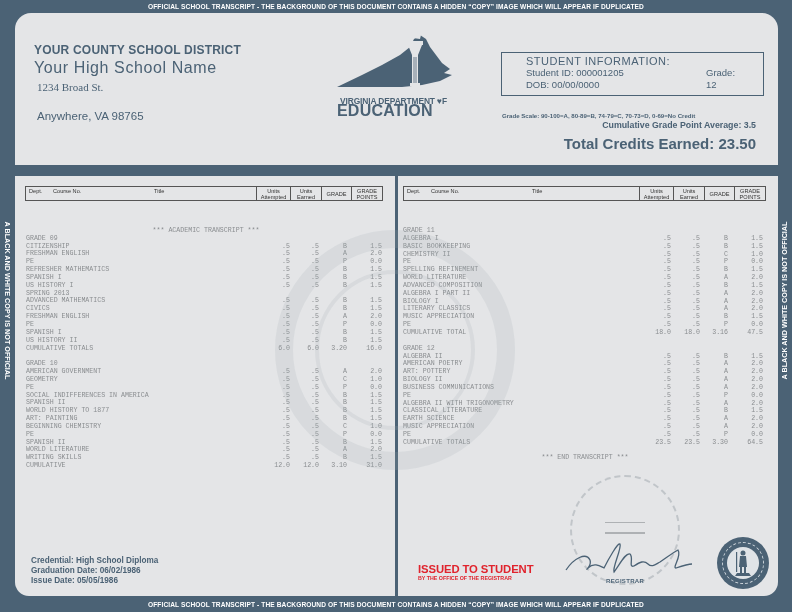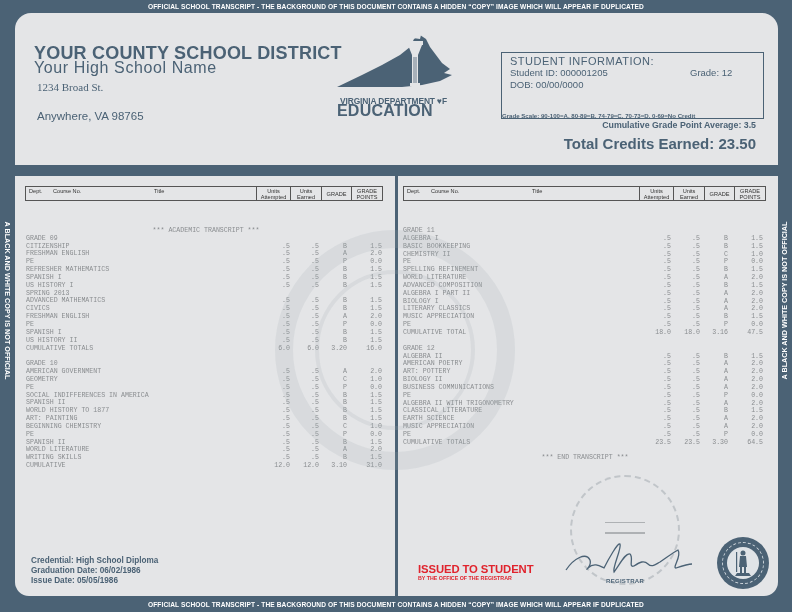--- a/index.html
+++ b/index.html
@@ -15,31 +15,31 @@
   .side { position: absolute; top: 180px; width: 14px; height: 240px; color: #fff; font-weight: bold;
     font-size: 7.2px; display: flex; align-items: center; justify-content: center; white-space: nowrap; }
   .side span { display: inline-block; }
   .side.left { left: 1px; }
   .side.left span { transform: rotate(90deg); }
   .side.right { left: 778px; }
   .side.right span { transform: rotate(-90deg); }
 
   .header-panel { position: absolute; left: 15px; top: 13px; width: 763px; height: 152px;
     background: #e4e5e7; border-radius: 16px 16px 0 0; }
-  .district { position: absolute; left: 34px; top: 43px; font-weight: bold; font-size: 18px; color: #4b6275; letter-spacing: 0.2px; }
+  .district { position: absolute; left: 34px; top: 43px; font-weight: bold; font-size: 12px; color: #4b6275; letter-spacing: 0.2px; }
   .school { position: absolute; left: 34px; top: 59px; font-size: 16px; color: #4b6275; letter-spacing: 0.6px; }
   .addr1 { position: absolute; left: 37px; top: 81px; font-size: 11px; color: #4b6275; font-family: Liberation Serif, serif; }
   .addr2 { position: absolute; left: 37px; top: 110px; font-size: 11.5px; color: #4b6275; }
 
   .logo { position: absolute; left: 322px; top: 25px; width: 144px; height: 96px; }
   .logo-line1 { position: absolute; left: 18px; top: 71px; font-size: 8.4px; font-weight: bold; color: #4b6275; letter-spacing: -0.1px; white-space: nowrap; }
   .logo-line2 { position: absolute; left: 15px; top: 77px; font-size: 16px; font-weight: bold; color: #4b6275; letter-spacing: 0.2px; }
 
-  .student-box { position: absolute; left: 501px; top: 52px; width: 263px; height: 67px;
-    border: 1.5px solid #4b6275; padding: 2px 8px; }
+  .student-box { position: absolute; left: 501px; top: 52px; width: 263px; height: 44px;
+    border: 1.5px solid #4b6275; padding: 2px 24px; }
   .sb-title { font-size: 11px; letter-spacing: 0.5px; color: #4b6275; line-height: 12px; }
   .sb-row { font-size: 9.5px; color: #4b6275; line-height: 12px; position: relative; }
   .sb-grade { position: absolute; left: 180px; top: 0; }
   .sb-name-val { font-size: 8px; }
   .grade-scale { position: absolute; left: 502px; top: 112px; font-size: 6.1px; font-weight: bold; color: #4b6275; white-space: nowrap; }
   .gpa { position: absolute; right: 36px; top: 120px; font-size: 8.8px; font-weight: bold; color: #4b6275; text-align: right; }
   .credits { position: absolute; right: 36px; top: 135px; font-size: 15px; font-weight: bold; color: #4b6275; text-align: right; }
 
   .panel { position: absolute; top: 176px; height: 420px; background: #e4e5e7; }
   .panel.left { left: 15px; width: 380px; border-radius: 0 0 0 14px; }

